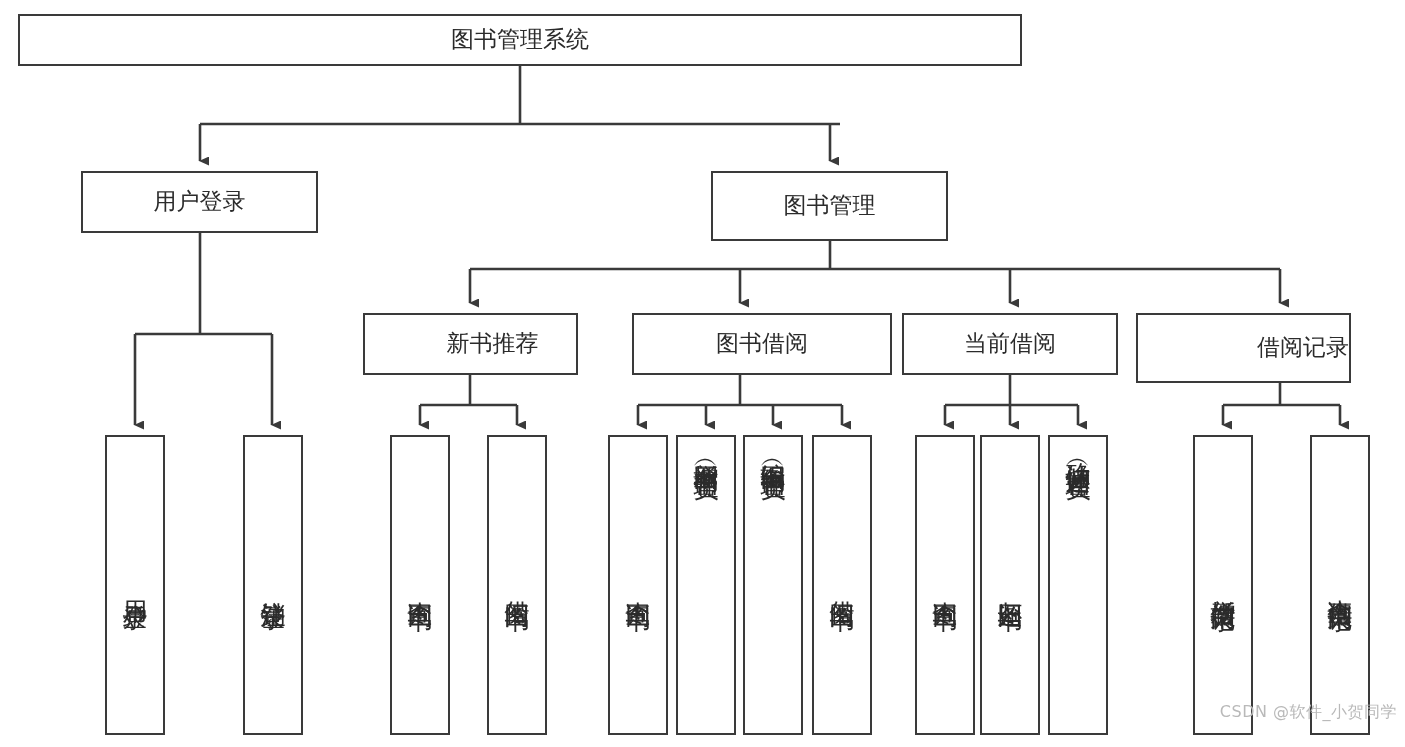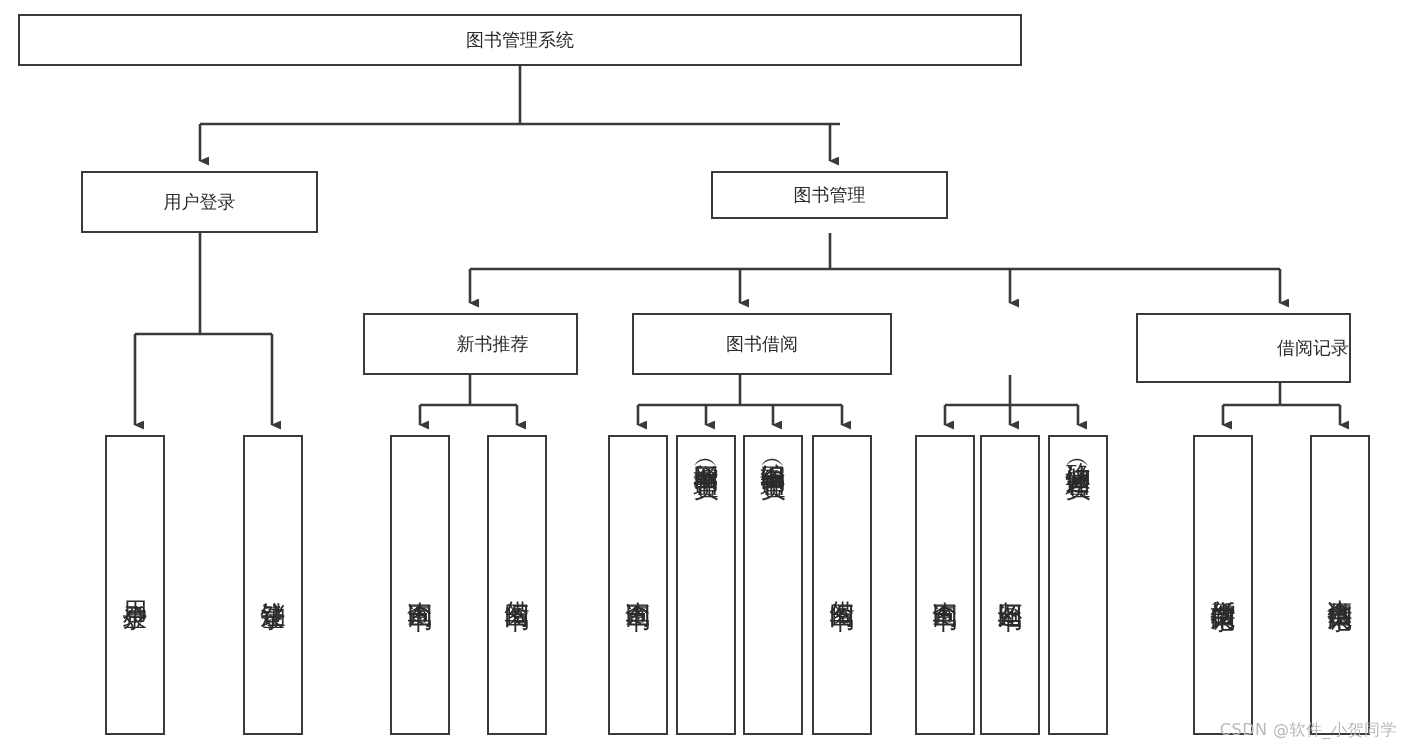--- a/index.html
+++ b/index.html
@@ -35,42 +35,42 @@
     justify-content: center;
     color: #2b2b2b;
   }
   .node .lbl {
     display: block;
     text-align: center;
     line-height: 1.18;
     white-space: nowrap;
   }
   .node.horiz .lbl {
-    font-size: 18px;
+    font-size: 23px;
   }
   .node.vert {
     align-items: flex-start;
     justify-content: center;
     padding-top: 6px;
   }
   .node.vert .lbl {
     writing-mode: vertical-rl;
     text-orientation: upright;
     font-size: 25px;
     letter-spacing: 2px;
     line-height: 1;
   }
   .node.vert.mid {
     align-items: center;
     padding-top: 0;
   }
   #watermark {
     position: absolute;
     right: 8px;
-    bottom: 6px;
+    bottom: 24px;
     font-size: 16px;
     color: #b9b9b9;
     letter-spacing: 0.5px;
     white-space: nowrap;
   }
 </style>
 </head>
 <body>
 
 <div id="canvas">
@@ -125,30 +125,33 @@
     </g>
   </svg>
 
   <div class="node horiz" style="left:18px; top:14px; width:1004px; height:52px;">
     <span class="lbl">图书管理系统</span>
   </div>
 
   <div class="node horiz" style="left:81px; top:171px; width:237px; height:62px;">
     <span class="lbl">用户登录</span>
   </div>
-  <div class="node horiz" style="left:711px; top:171px; width:237px; height:48px;">
+  <div class="node horiz" style="left:711px; top:171px; width:237px; height:70px;">
     <span class="lbl">图书管理</span>
   </div>
 
   <div class="node horiz" style="left:363px; top:313px; width:215px; height:62px;padding-left:44px;">
     <span class="lbl">新书推荐</span>
   </div>
   <div class="node horiz" style="left:632px; top:313px; width:260px; height:62px;">
     <span class="lbl">图书借阅</span>
   </div>
+  <div class="node horiz" style="left:902px; top:313px; width:216px; height:62px;">
+    <span class="lbl">当前借阅</span>
+  </div>
   <div class="node horiz" style="left:1136px; top:313px; width:215px; height:70px;justify-content:flex-end;">
     <span class="lbl">借阅记录</span>
   </div>
 
   <div class="node vert mid" style="left:105px; top:435px; width:60px; height:300px;">
     <span class="lbl">用户登录</span>
   </div>
   <div class="node vert mid" style="left:243px; top:435px; width:60px; height:300px;">
     <span class="lbl">注销登录</span>
   </div>

